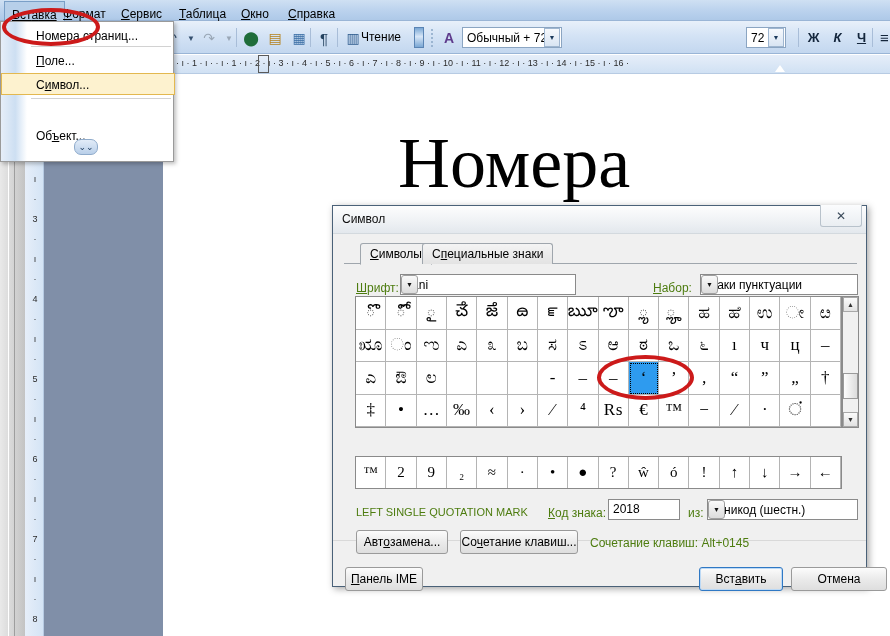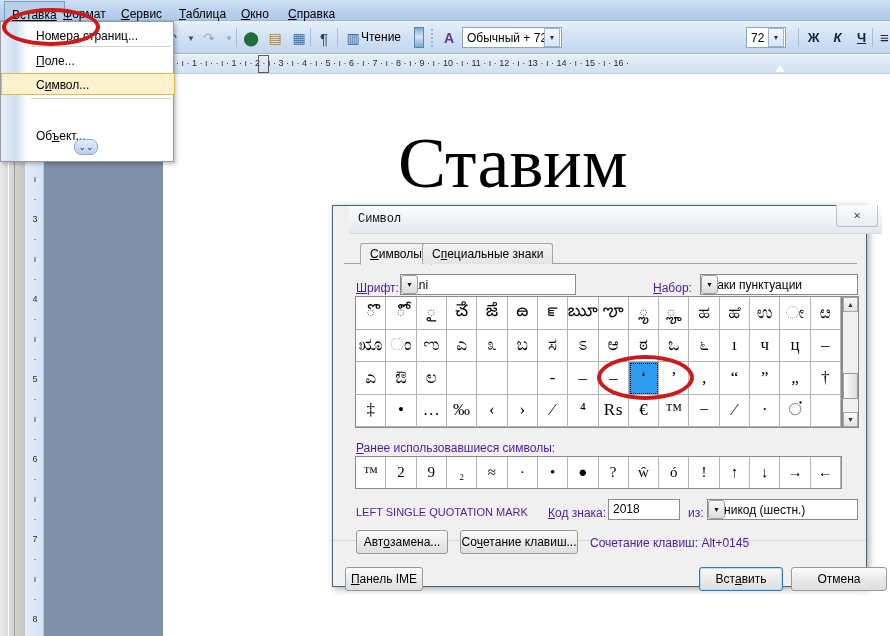--- a/index.html
+++ b/index.html
@@ -178,24 +178,23 @@
   }
 
   
   .dialog {
     position: absolute; left: 332px; top: 205px; width: 535px; height: 382px;
     background: #f0f0f0;
     border: 1px solid #4a6178;
     box-shadow: 2px 2px 7px rgba(0,0,0,0.35);
   }
   .dlg-title {
-    position: absolute; left: 16px; top: 0; width: 533px; height: 28px;
+    position: absolute; left: 0; top: 0; width: 533px; height: 28px;
     background: linear-gradient(180deg,#fdfdfd,#eef1f4 60%,#e3e8ed);
     border-bottom: 1px solid #d3d9de;
-    font-family: Liberation Mono, monospace;
   }
   .dlg-title .t {
     position: absolute; left: 9px; top: 6px; font-size: 12px; color: #0d0d0d;
   }
   .dlg-close {
     position: absolute; right: 4px; top: -1px; width: 42px; height: 22px;
     background: linear-gradient(180deg,#fbfcfd,#eaeef2);
     border: 1px solid #b8c2cb; border-top: none;
     border-radius: 0 0 3px 3px;
     display: flex; align-items: center; justify-content: center;
@@ -210,21 +209,21 @@
     padding: 0 9px; font-size: 12px; color: #000;
     border: 1px solid #9fa6ad; border-bottom: none;
     background: linear-gradient(180deg,#f4f4f4,#e3e3e3);
     border-radius: 3px 3px 0 0;
   }
   .tab.active {
     background: #f0f0f0; border-bottom: 1px solid #f0f0f0;
     height: 22px;
     margin-left: 16px;
   }
-  .lbl { position: absolute; font-size: 12px; color: #4c1d95; }
+  .lbl { position: absolute; font-size: 12px; color: #4d7c0f; }
   .dd-field {
     position: absolute; height: 21px;
     background: #fff; border: 1px solid #8a8a8a;
     display: flex; align-items: center;
   }
   .dd-field .v { flex: 1; padding-left: 4px; font-size: 12px; white-space: nowrap; overflow: hidden;}
   .dd-field .btn {
     width: 17px; height: 19px; margin-right: 0px;
     background: linear-gradient(180deg,#fafafa,#dcdcdc);
     border: 1px solid #a0a0a0;
@@ -317,21 +316,21 @@
 <div id="root">
 
   <div class="workspace">
     <div class="gutter-left">
       <div class="edge"></div>
         <div class="edge2"></div>
     </div>
     <div class="pagebg"></div>
     <div class="page-shadow"></div>
     <div class="page">
-      <div class="doctext">Ставим</div>
+      <div class="doctext">Номера</div>
     </div>
   </div>
 
   <div class="vruler">
     <div class="vticks">· ı · 2 · ı · 3 · ı · 4 · ı · 5 · ı · 6 · ı · 7 · ı · 8 · ı · 9 · ı · 10 · ı · 11 · ı · 12 · ı · 13 · ı · 14 · ı · 15</div>
   </div>
 
   <div class="hruler">
     <div class="strip"></div>
     <div class="ticks">·  2  ·  ı  ·  1  ·  ı  ·        ·  ı  ·  1  ·  ı  ·  2  ·  ı  ·  3  ·  ı  ·  4  ·  ı  ·  5  ·  ı  ·  6  ·  ı  ·  7  ·  ı  ·  8  ·  ı  ·  9  ·  ı  · 10 ·  ı  · 11 ·  ı  · 12 ·  ı  · 13 ·  ı  · 14 ·  ı  · 15 ·  ı  · 16 ·</div>
@@ -499,21 +498,20 @@
         <div class="cell">ਂ</div>
         <div class="cell"></div>
       </div>
   </div>
   <div class="gridscroll">
     <div class="gs-btn" style="top:0">▲</div>
     <div class="gs-thumb" style="top:76px"></div>
     <div class="gs-btn" style="bottom:0">▼</div>
   </div>
 
-  <div class="lbl" style="left:356px;top:441px"><span class="u">Р</span>анее использовавшиеся символы:</div>
   <div class="recentbox">
     <div class="recent" id="recent-grid">
         <div class="rcell">™</div>
         <div class="rcell">2</div>
         <div class="rcell">9</div>
         <div class="rcell">₂</div>
         <div class="rcell">≈</div>
         <div class="rcell">·</div>
         <div class="rcell">•</div>
         <div class="rcell">●</div>

